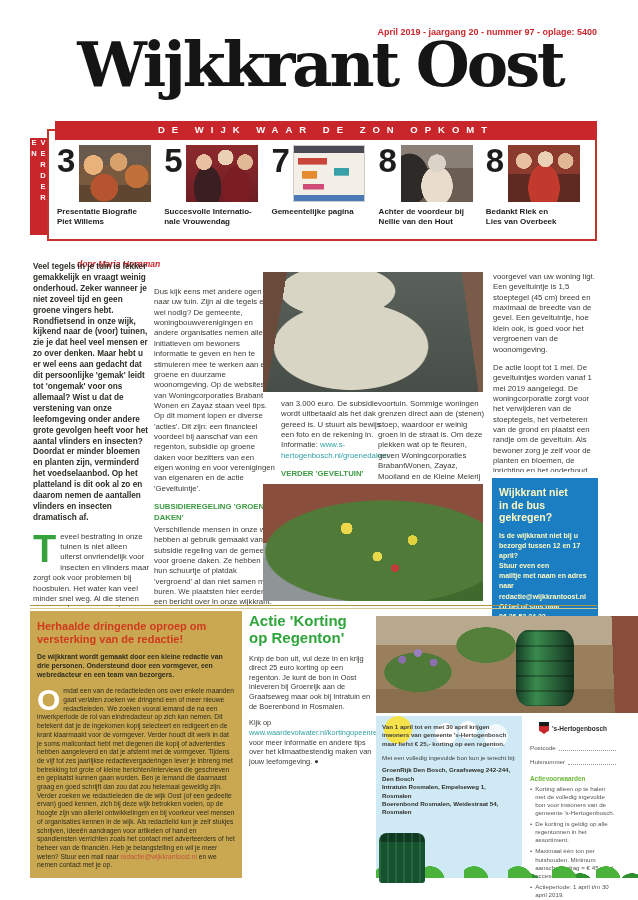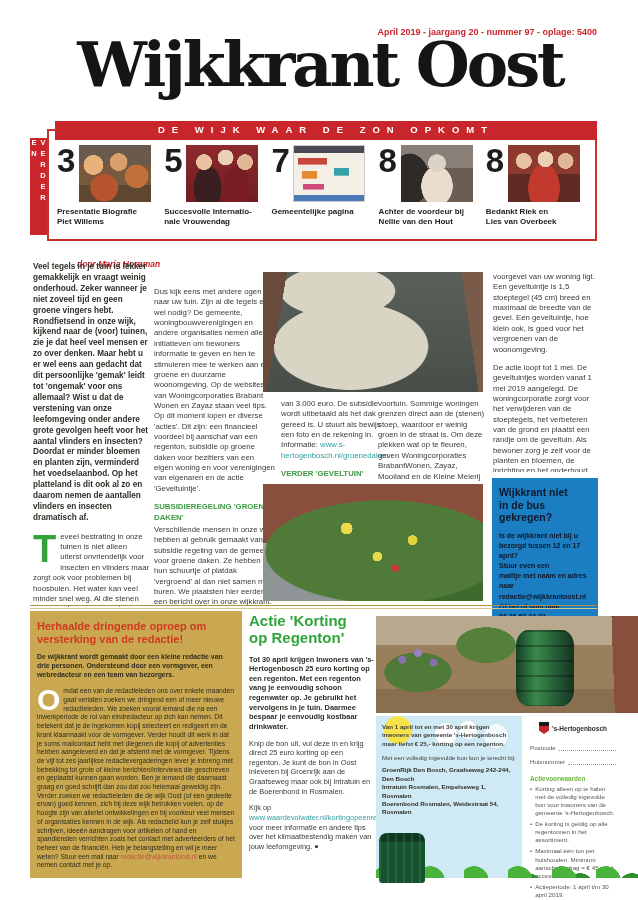--- a/index.html
+++ b/index.html
@@ -57,21 +57,21 @@
     radial-gradient(circle 6px at 38% 38%,#ecd84a 97%,transparent),
     radial-gradient(circle 5px at 52% 62%,#e8d94a 97%,transparent),
     radial-gradient(circle 5px at 68% 48%,#e2d23e 97%,transparent),
     radial-gradient(circle 4px at 60% 72%,#c23a3a 97%,transparent),
     radial-gradient(ellipse 120px 52px at 55% 58%,#4f7a38 98%,transparent),
     radial-gradient(ellipse 70px 40px at 85% 70%,#3f6a2e 98%,transparent),
     linear-gradient(14deg,#8f9596 0 26%,#a2a8aa 26% 34%,transparent 34%),
     linear-gradient(180deg,#8a4f3c 0 60%,#7a4434 60%);}
 
   
-  .bluebox{position:absolute;left:492px;top:478px;width:106px;height:150px;background:#1b7ec2;color:#0f172a;
+  .bluebox{position:absolute;left:492px;top:478px;width:106px;height:150px;background:#1b7ec2;color:#fef9c3;
     box-sizing:border-box;padding:8px 7px;overflow:hidden;}
   .bluebox .btitle{font-size:10.5px;font-weight:bold;line-height:1.2;}
   .bluebox .bbody{font-size:7px;font-weight:bold;line-height:1.45;margin-top:7px;}
 
   
   .divider{position:absolute;left:30px;top:605px;width:567px;height:2px;border-top:1px solid #ad9440;border-bottom:1px solid #d6c98f;}
 
   
   .yellowbox{position:absolute;left:30px;top:611px;width:212px;height:267px;background:#c9a851;box-sizing:border-box;
     padding:9px 7px;overflow:hidden;}
@@ -237,21 +237,20 @@
   <div class="yellowbox">
     <div class="ytitle pre">Herhaalde dringende oproep om
 versterking van de redactie!</div>
     <div class="yintro">De wijkkrant wordt gemaakt door een kleine redactie van drie personen. Ondersteund door een vormgever, een webredacteur en een team van bezorgers.</div>
     <div class="ybody"><span class="ydrop">O</span><span>mdat een van de redactieleden ons over enkele maanden gaat verlaten zoeken we dringend een of meer nieuwe redactieleden. We zoeken vooral iemand die na een inwerkperiode de rol van eindredacteur op zich kan nemen. Dit betekent dat je de ingekomen kopij selecteert en redigeert en de krant klaarmaakt voor de vormgever. Verder houdt dit werk in dat je soms mailcontact hebt met diegenen die kopij of advertenties hebben aangeleverd en dat je afstemt met de vormgever. Tijdens de vijf tot zes jaarlijkse redactievergaderingen lever je inbreng met betrekking tot grote of kleine berichten/interviews die geschreven en geplaatst kunnen gaan worden. Ben je iemand die daarnaast graag en goed schrijft dan zou dat zou helemaal geweldig zijn. Verder zoeken we redactieleden die de wijk Oost (of een gedeelte ervan) goed kennen, zich bij deze wijk betrokken voelen, op de hoogte zijn van allerlei ontwikkelingen en bij voorkeur veel mensen of organisaties kennen in de wijk. Als redactielid kun je zelf stukjes schrijven, ideeën aandragen voor artikelen of hand en spandiensten verrichten zoals het contact met adverteerders of het beheer van de financiën. Heb je belangstelling en wil je meer weten? Stuur een mail naar </span><span class="email-link">redactie@wijkkrantoost.nl</span><span> en we nemen contact met je op.</span></div>
   </div>
 
   <div class="regcol">
     <div class="rtitle pre">Actie 'Korting
 op Regenton'</div>
-    <div class="rintro">Tot 30 april krijgen Inwoners van 's-Hertogenbosch 25 euro korting op een regenton. Met een regenton vang je eenvoudig schoon regenwater op. Je gebruikt het vervolgens in je tuin. Daarmee bespaar je eenvoudig kostbaar drinkwater.</div>
     <div class="rbody">Knip de bon uit, vul deze in en krijg direct 25 euro korting op een regenton. Je kunt de bon in Oost inleveren bij Groenrijk aan de Graafseweg maar ook bij Intratuin en de Boerenbond in Rosmalen.</div>
     <div class="rbody"><span>Kijk op </span><span class="link">www.waardevolwater.nl/kortingopeenregenton</span><span> voor meer informatie en andere tips over het klimaatbestendig maken van jouw leefomgeving. ●</span></div>
   </div>
 
   <div class="photo photo3">
     <div class="barrel-real"></div>
   </div>
 
   <div class="coupon">
     <div class="coupon-left">

